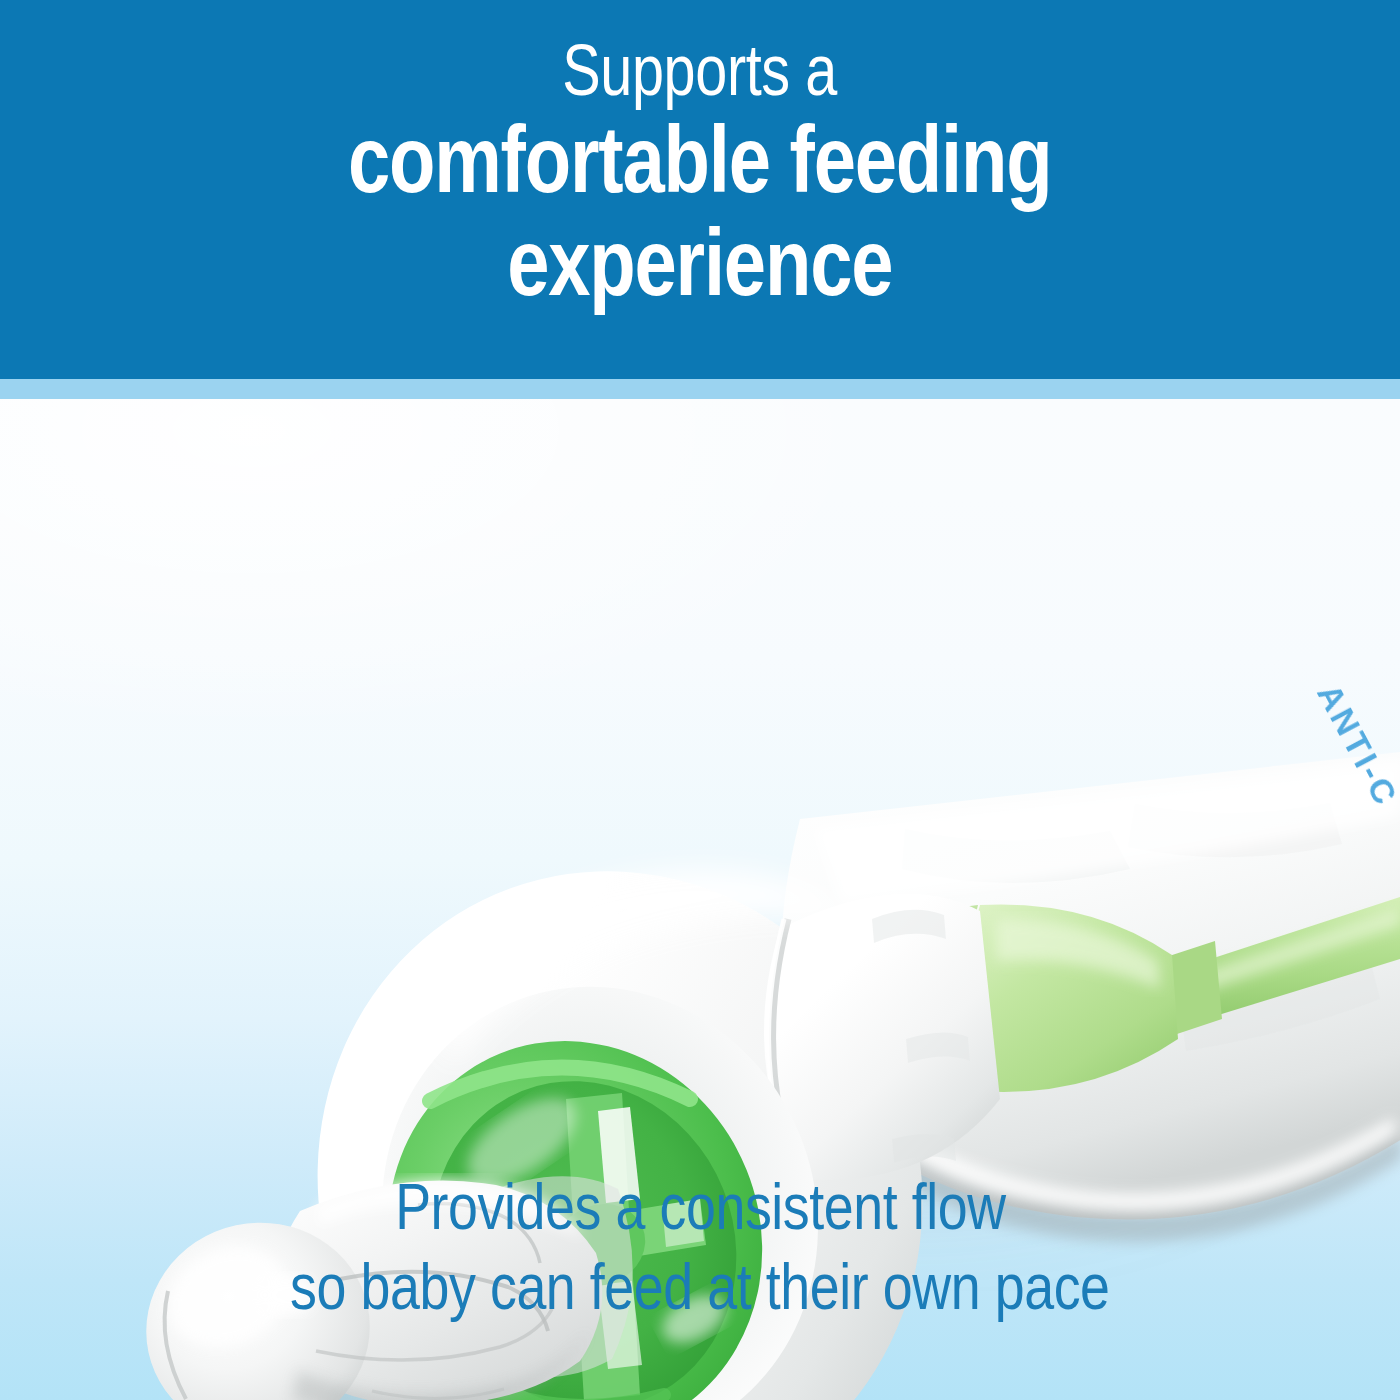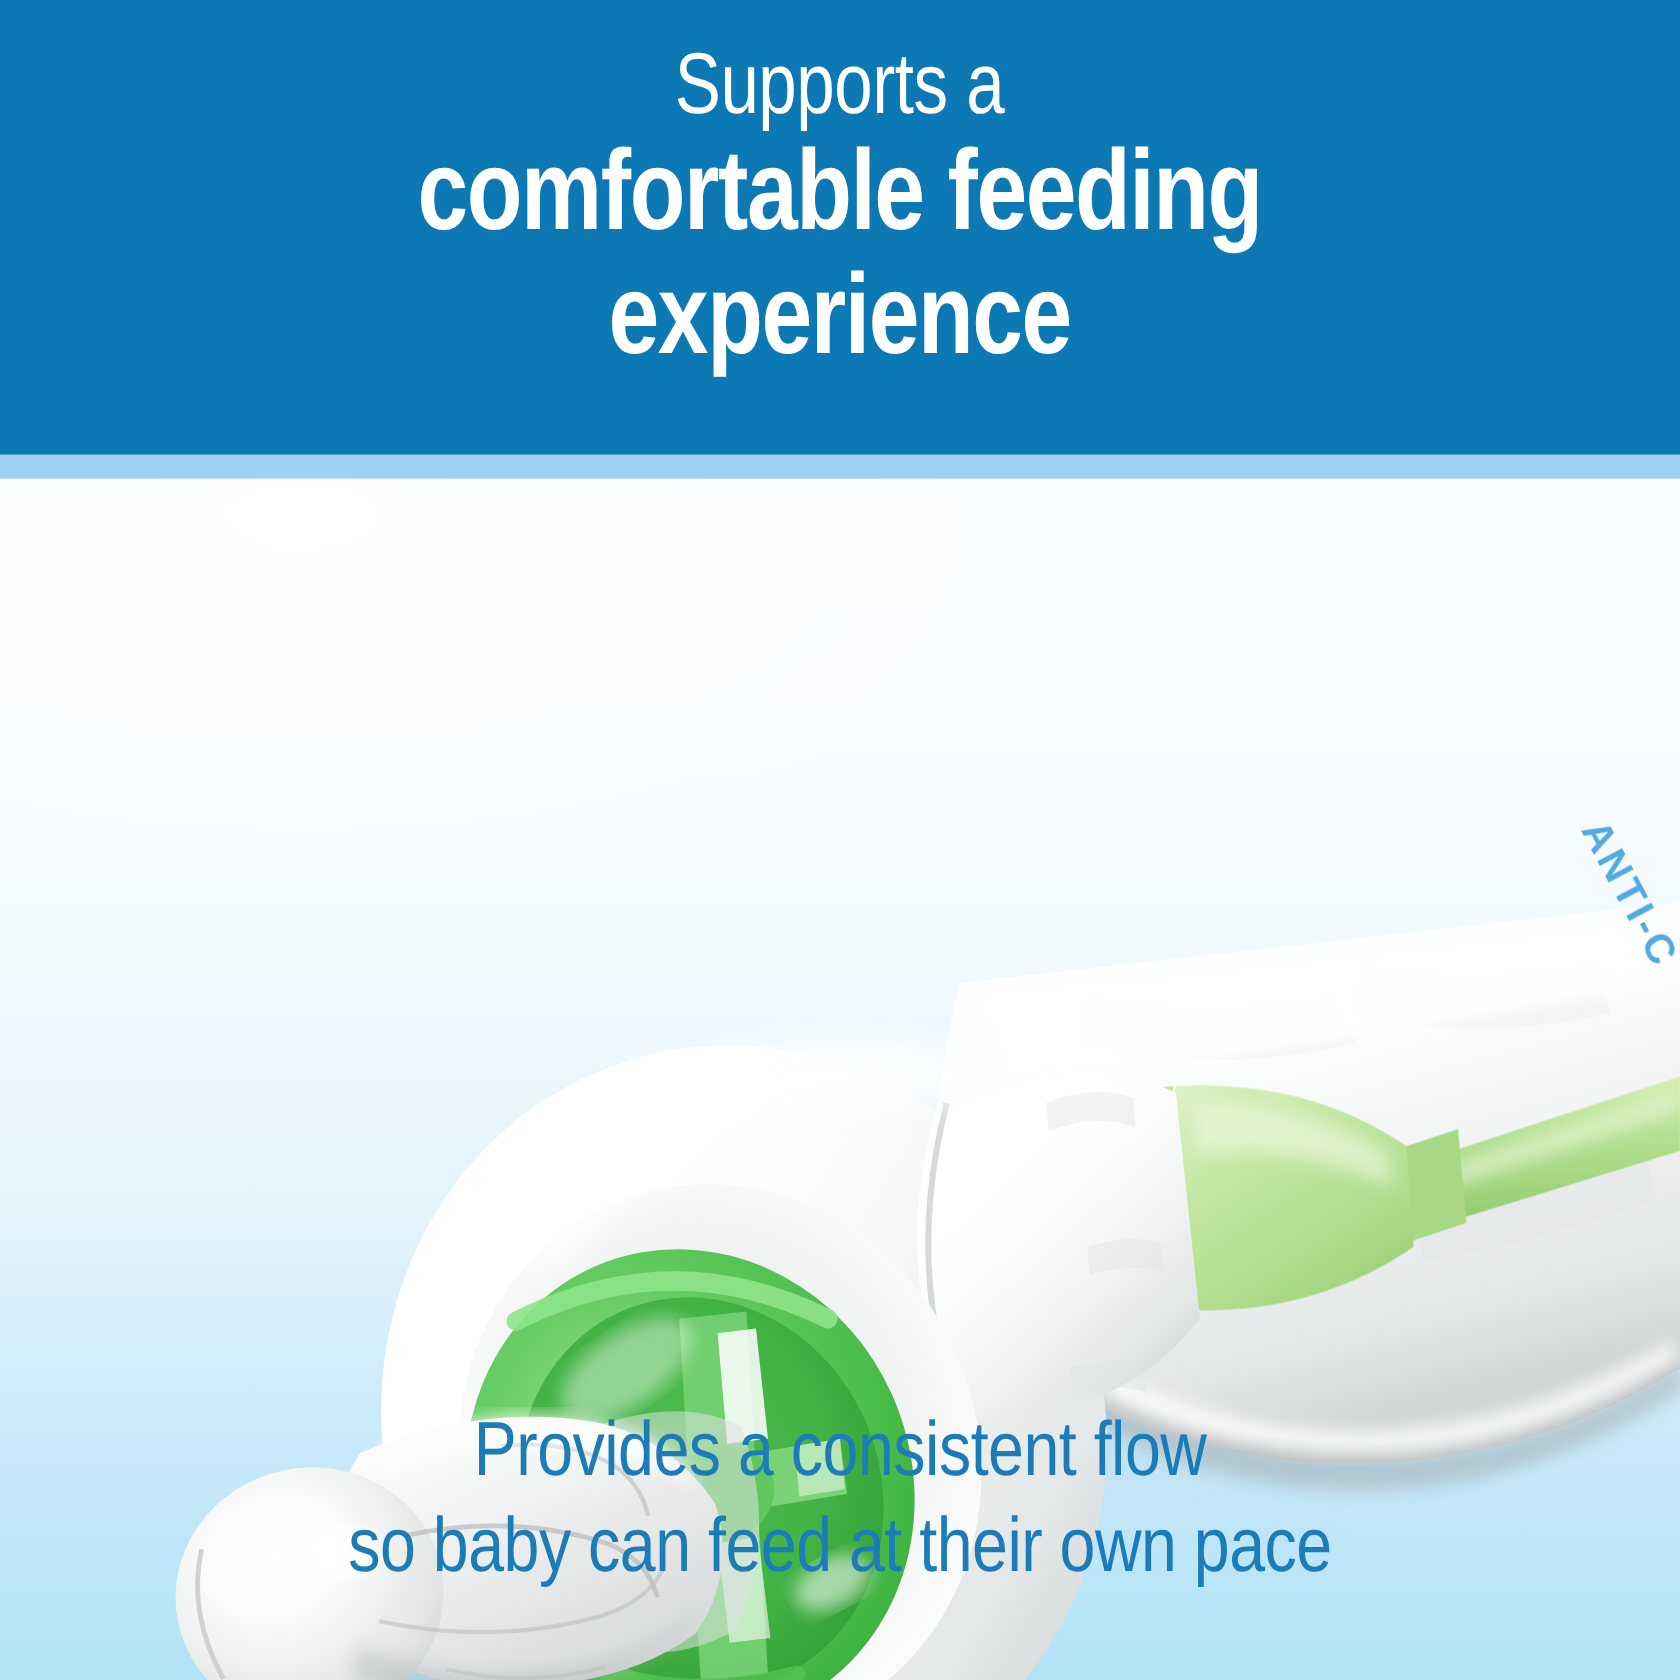--- a/index.html
+++ b/index.html
@@ -70,21 +70,21 @@
     pointer-events:none;
   }
 
   
   .product-svg { position:absolute; left:0; top:0; width:1400px; height:1001px; }
 
   
   .footer {
     position:absolute; left:0; bottom:0; width:1400px; height:260px;
     display:flex; flex-direction:column;
-    justify-content:flex-start;
+    align-items:center; justify-content:flex-start;
     padding-top:32px;
     pointer-events:none;
   }
   .ft-line {
     color:#1B7CB8;
     font-size:64px;
     font-weight:300;
     line-height:1.12;
     letter-spacing:-0.5px;
     transform:scaleX(0.84);

